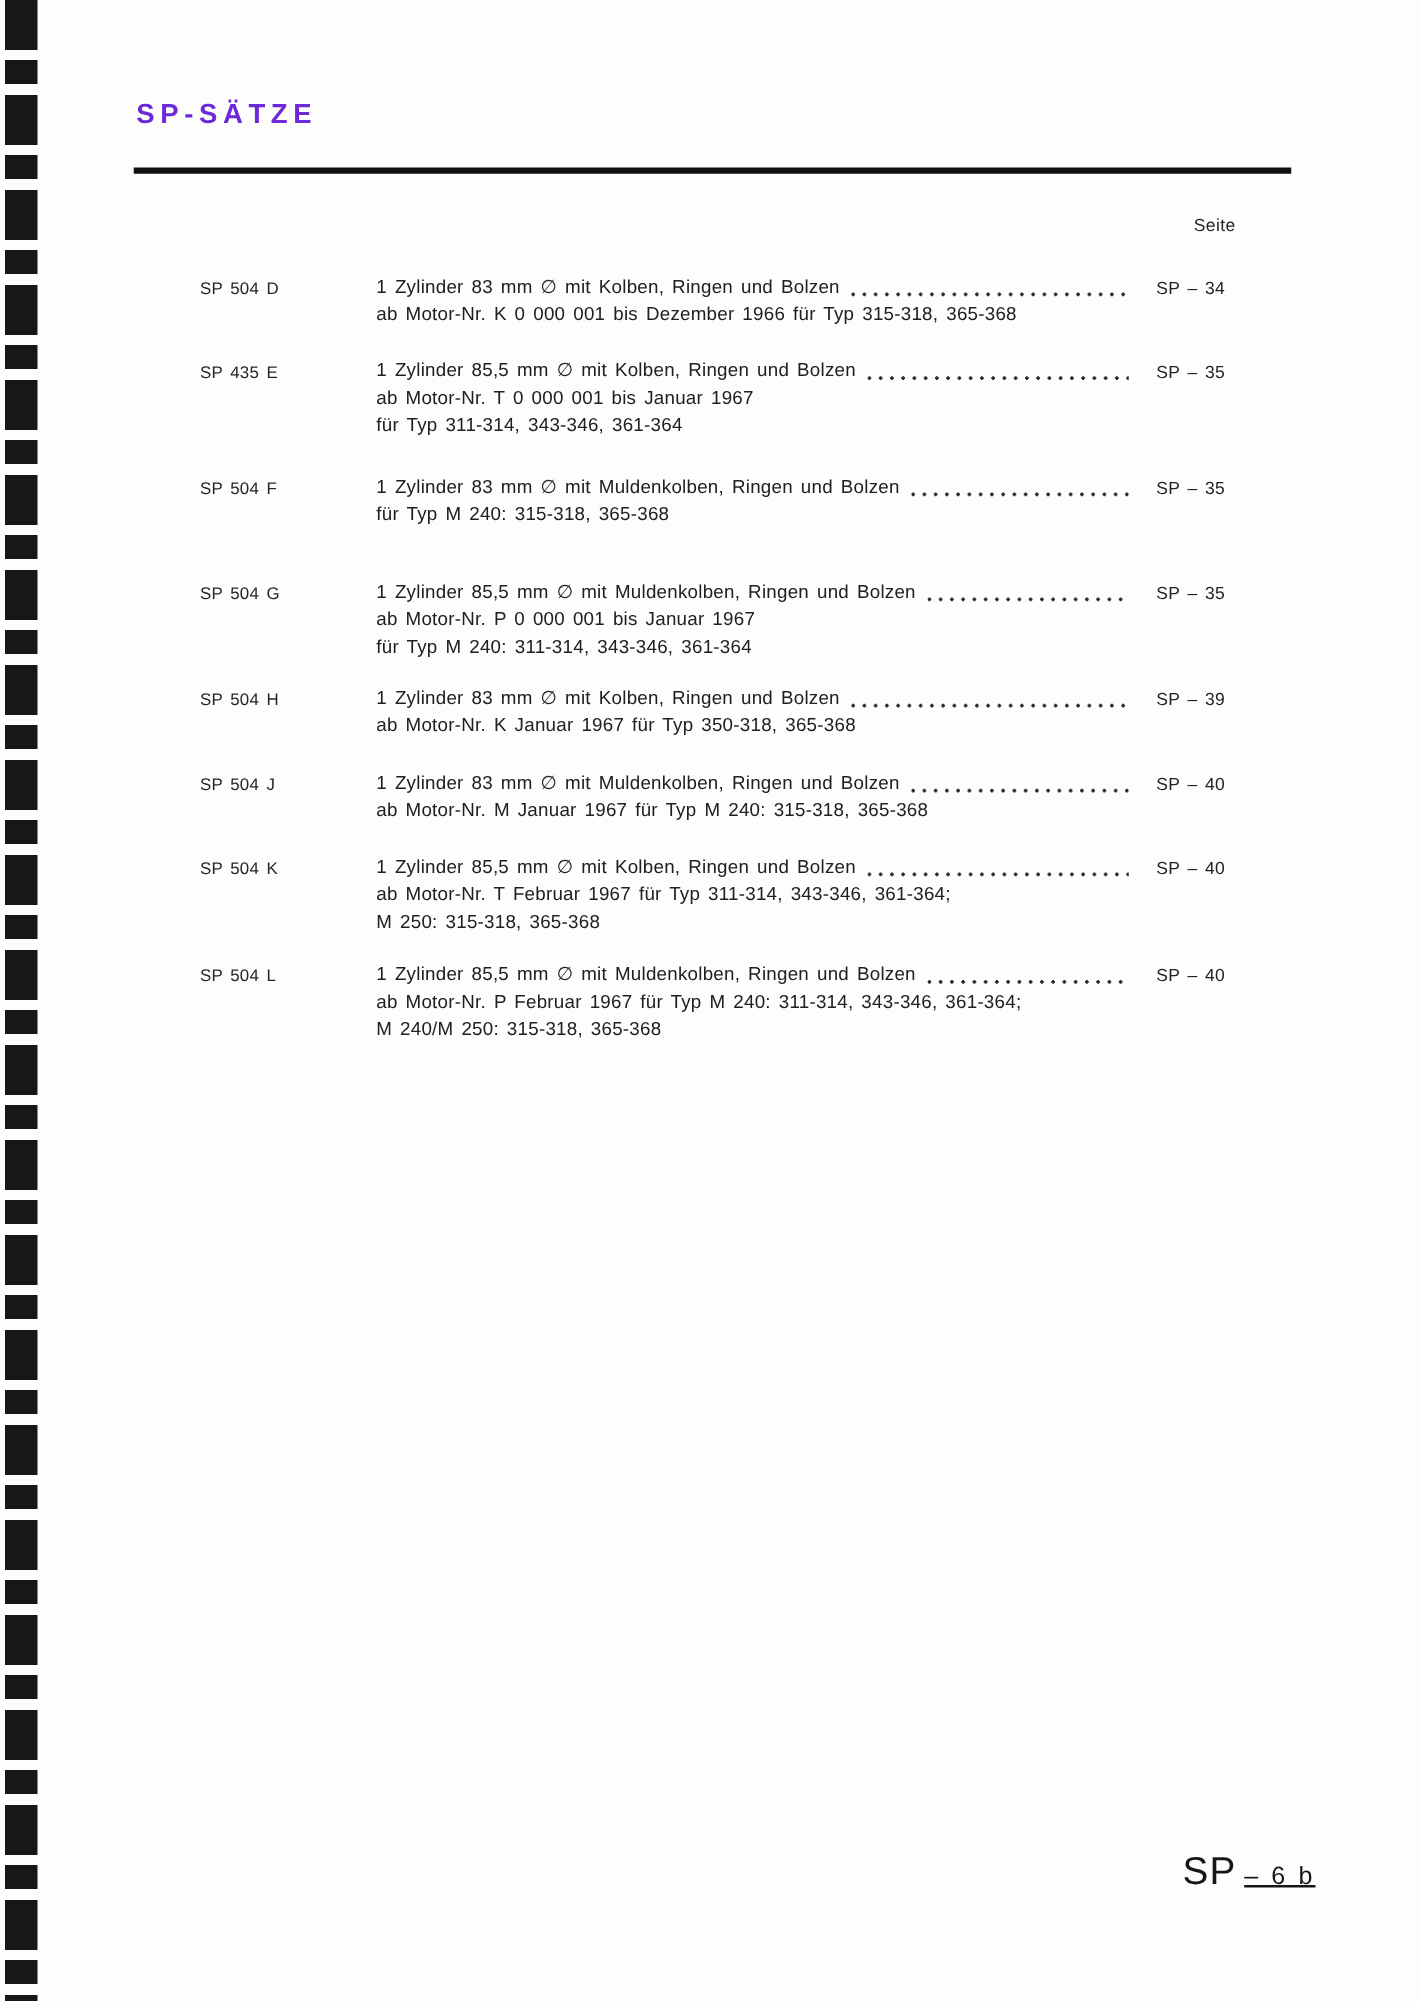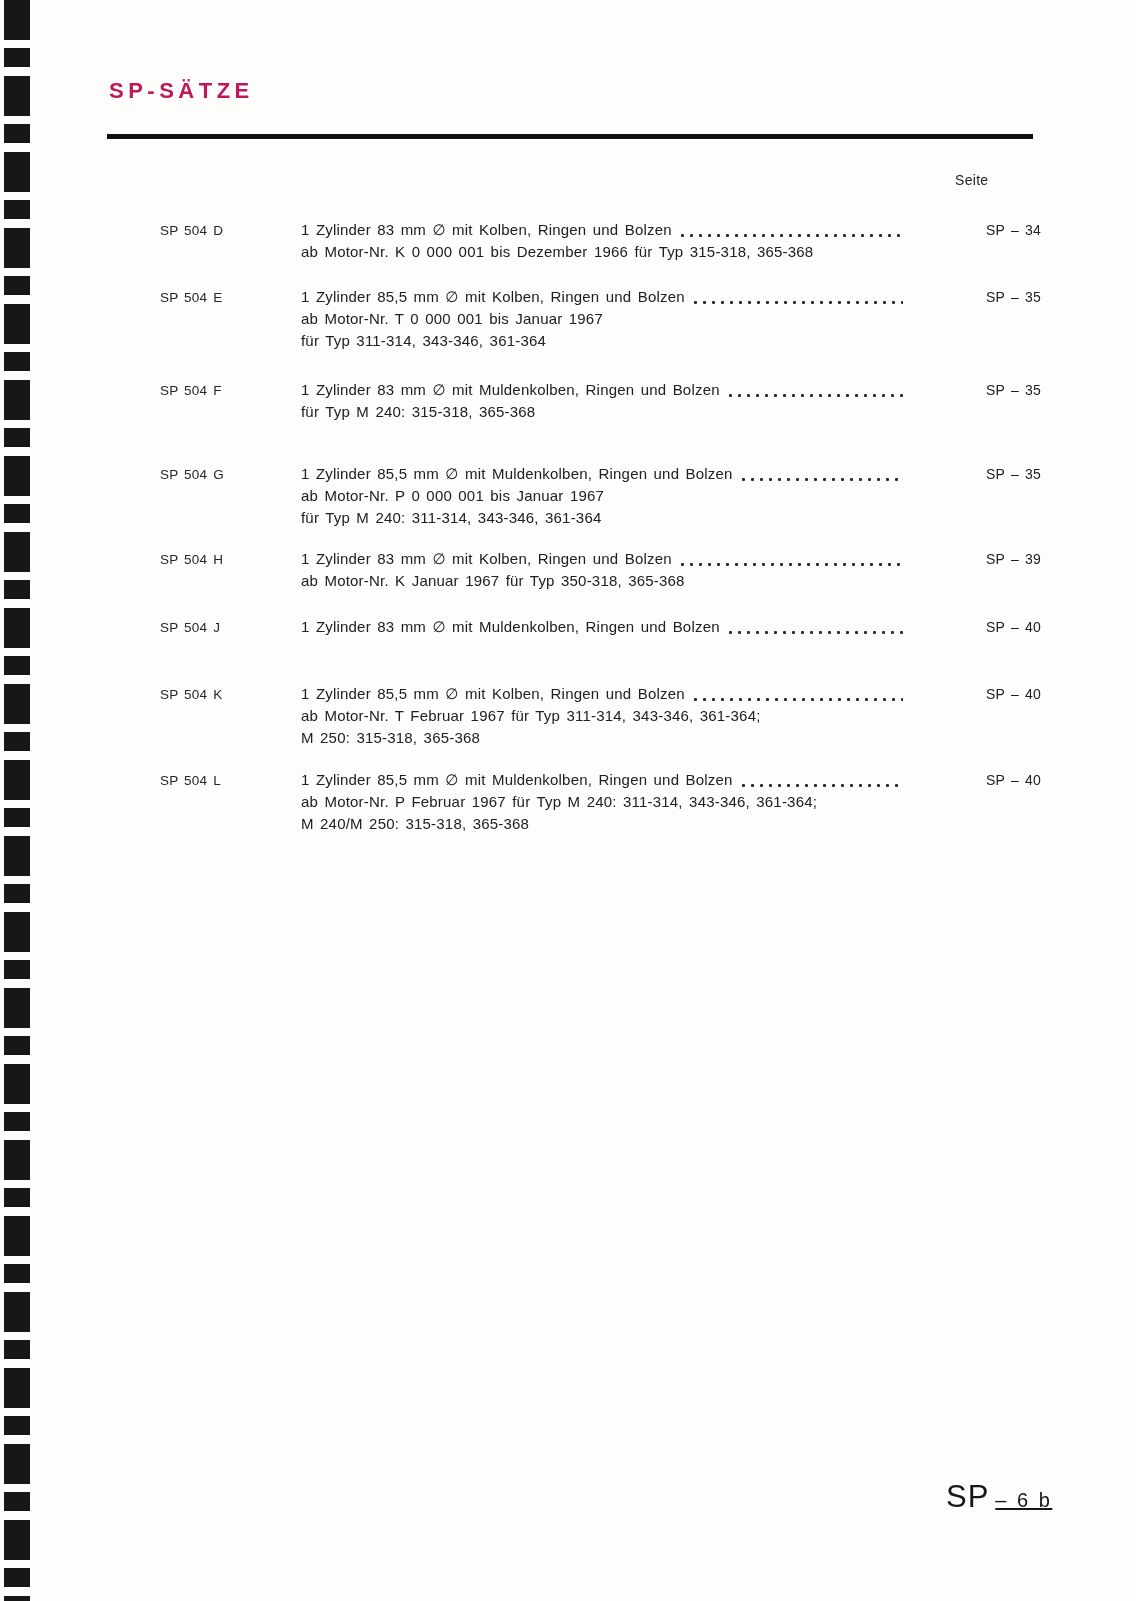--- a/index.html
+++ b/index.html
@@ -31,21 +31,21 @@
     );
   }
 
   .doc-title {
     position: absolute;
     left: 109px;
     top: 78px;
     font-size: 22px;
     font-weight: bold;
     letter-spacing: 4.5px;
-    color: #be185d;
+    color: #6d28d9;
     white-space: nowrap;
   }
 
   .title-rule {
     position: absolute;
     left: 107px;
     top: 134px;
     width: 926px;
     height: 5px;
     background: #101010;
@@ -90,21 +90,20 @@
     align-self: flex-end;
     height: 3px;
     margin: 0 2px 4px 9px;
     background-image: radial-gradient(circle at 1.5px 1.5px, #2b2b2b 1.35px, rgba(0,0,0,0) 1.6px);
     background-size: 9px 3px;
     background-repeat: repeat-x;
   }
   .sub-line { white-space: nowrap; }
   .entry-page {
     flex: none;
-    margin-left: 61px;
     font-size: 14px;
     line-height: 22px;
     white-space: nowrap;
     color: #222222;
     text-align: right;
   }
 
   .footer {
     position: absolute;
     left: 946px;
@@ -142,21 +141,21 @@
     <div class="entry-body">
       <div class="title-row">
         <span class="title-text">1 Zylinder 83 mm ∅ mit Kolben, Ringen und Bolzen</span>
         <span class="leader"></span>
       </div>
     <div class="sub-line">ab Motor-Nr. K 0 000 001 bis Dezember 1966 für Typ 315-318, 365-368</div>
         </div>
     <div class="entry-page">SP – 34</div>
   </div>
       <div class="entry" style="top: 286px;">
-    <div class="entry-id">SP 504 E</div>
+    <div class="entry-id">SP 435 E</div>
     <div class="entry-body">
       <div class="title-row">
         <span class="title-text">1 Zylinder 85,5 mm ∅ mit Kolben, Ringen und Bolzen</span>
         <span class="leader"></span>
       </div>
     <div class="sub-line">ab Motor-Nr. T 0 000 001 bis Januar 1967</div>
           <div class="sub-line">für Typ 311-314, 343-346, 361-364</div>
         </div>
     <div class="entry-page">SP – 35</div>
   </div>
@@ -194,20 +193,21 @@
         </div>
     <div class="entry-page">SP – 39</div>
   </div>
       <div class="entry" style="top: 616px;">
     <div class="entry-id">SP 504 J</div>
     <div class="entry-body">
       <div class="title-row">
         <span class="title-text">1 Zylinder 83 mm ∅ mit Muldenkolben, Ringen und Bolzen</span>
         <span class="leader"></span>
       </div>
+    <div class="sub-line">ab Motor-Nr. M Januar 1967 für Typ M 240: 315-318, 365-368</div>
         </div>
     <div class="entry-page">SP – 40</div>
   </div>
       <div class="entry" style="top: 683px;">
     <div class="entry-id">SP 504 K</div>
     <div class="entry-body">
       <div class="title-row">
         <span class="title-text">1 Zylinder 85,5 mm ∅ mit Kolben, Ringen und Bolzen</span>
         <span class="leader"></span>
       </div>

